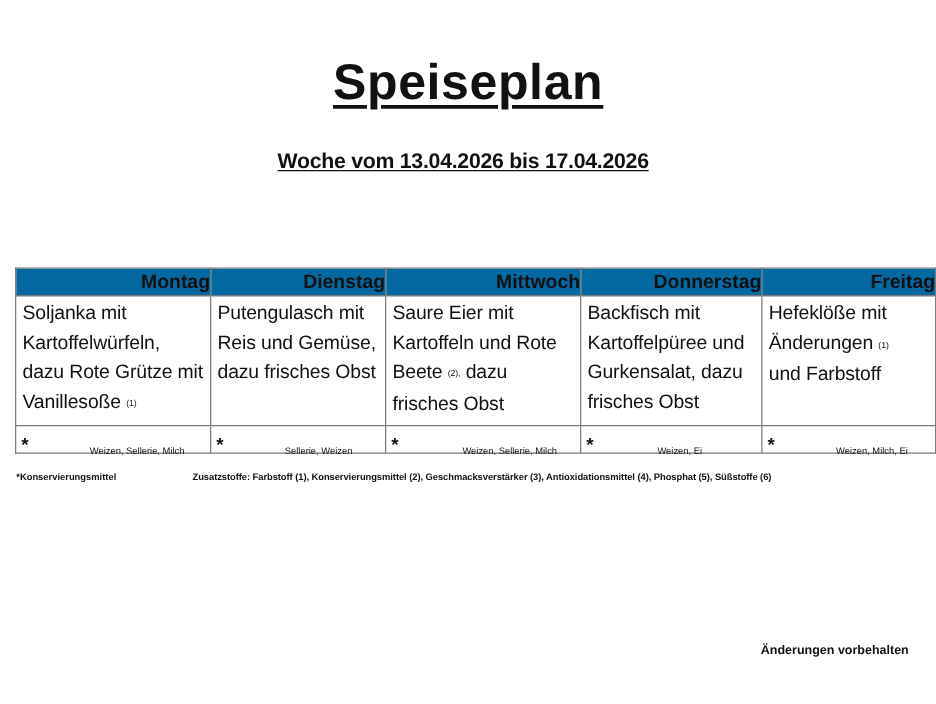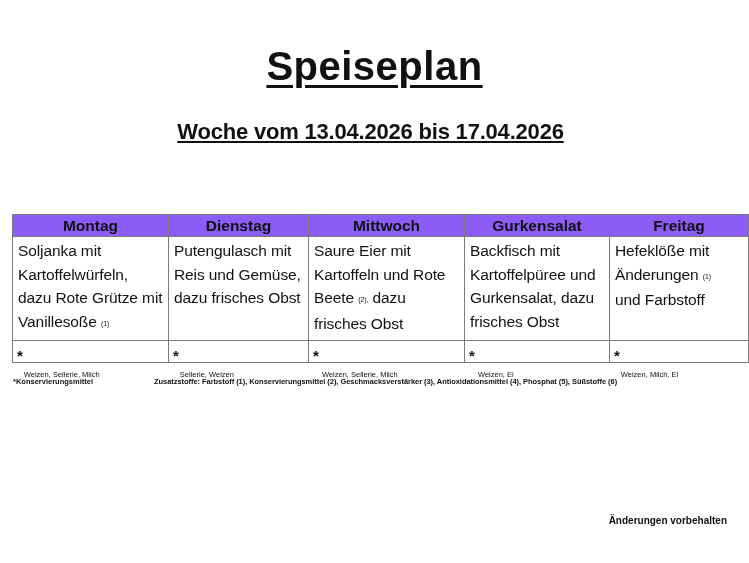--- a/index.html
+++ b/index.html
@@ -7,43 +7,43 @@
     width: 749px; height: 563px; position: relative; overflow: hidden;
     font-family: "Liberation Sans", "DejaVu Sans", sans-serif; color: #111;
   }
   .title {
     position: absolute; left: 0; width: 749px; top: 44px; text-align: center;
     font-size: 40px; font-weight: bold; text-decoration: underline;
     text-decoration-thickness: 3px; text-underline-offset: 5px; letter-spacing: 0.5px;
   }
   .subtitle {
     position: absolute; left: 0; width: 741px; top: 119px; text-align: center;
-    font-size: 22px; font-weight: bold; text-decoration: underline;
+    font-size: 17px; font-weight: bold; text-decoration: underline;
     text-underline-offset: 2px; letter-spacing: -0.2px;
   }
   table.plan {
     position: absolute; left: 12px; top: 214px; width: 736px;
     border-collapse: collapse; table-layout: fixed;
   }
   table.plan th, table.plan td { border: 1px solid #7a7a7a; }
   table.plan th {
-    background: #8b5cf6; height: 21px; padding: 0; font-size: 15.5px;
-    font-weight: bold; text-align: center; line-height: 21px;
+    background: #0369a1; height: 21px; padding: 0; font-size: 15.5px;
+    font-weight: bold; text-align: right; line-height: 21px;
   }
   table.plan td.meal {
     vertical-align: top; height: 101px; padding: 2px 5px 0 5px;
     font-size: 15.5px; line-height: 23.5px; letter-spacing: -0.1px;
   }
   table.plan td.allergen {
     height: 21px; padding: 0 4px; font-size: 7.5px; vertical-align: bottom;
     line-height: 11px;
   }
   .note { font-size: 7px; vertical-align: 1px; }
   .star { font-size: 15px; font-weight: bold; position: relative; top: 2px; margin-right: 1px; }
-  .allergen-text { position: relative; top: 18px; }
+  .allergen-text { position: relative; top: 4px; margin-left: 48px; }
   .footnote-left {
     position: absolute; left: 13px; top: 377px; font-size: 7.5px; font-weight: bold;
   }
   .footnote-right {
     position: absolute; left: 154px; top: 377px; font-size: 7.5px; font-weight: bold;
     letter-spacing: -0.05px;
   }
   .disclaimer {
     position: absolute; right: 22px; top: 515px; font-size: 10px; font-weight: bold; margin-left: 35px;
   }
@@ -60,21 +60,21 @@
       <col style="width:140px">
       <col style="width:156px">
       <col style="width:145px">
       <col style="width:139px">
   </colgroup>
   <thead>
     <tr>
       <th>Montag</th>
       <th>Dienstag</th>
       <th>Mittwoch</th>
-      <th>Gurkensalat</th>
+      <th>Donnerstag</th>
       <th>Freitag</th>
     </tr>
   </thead>
   <tbody>
     <tr>
       <td class="meal">
         <span>Soljanka mit Kartoffelwürfeln, dazu Rote Grütze mit Vanillesoße</span>
         <span class="note">(1)</span>
         <span></span>
       </td>

